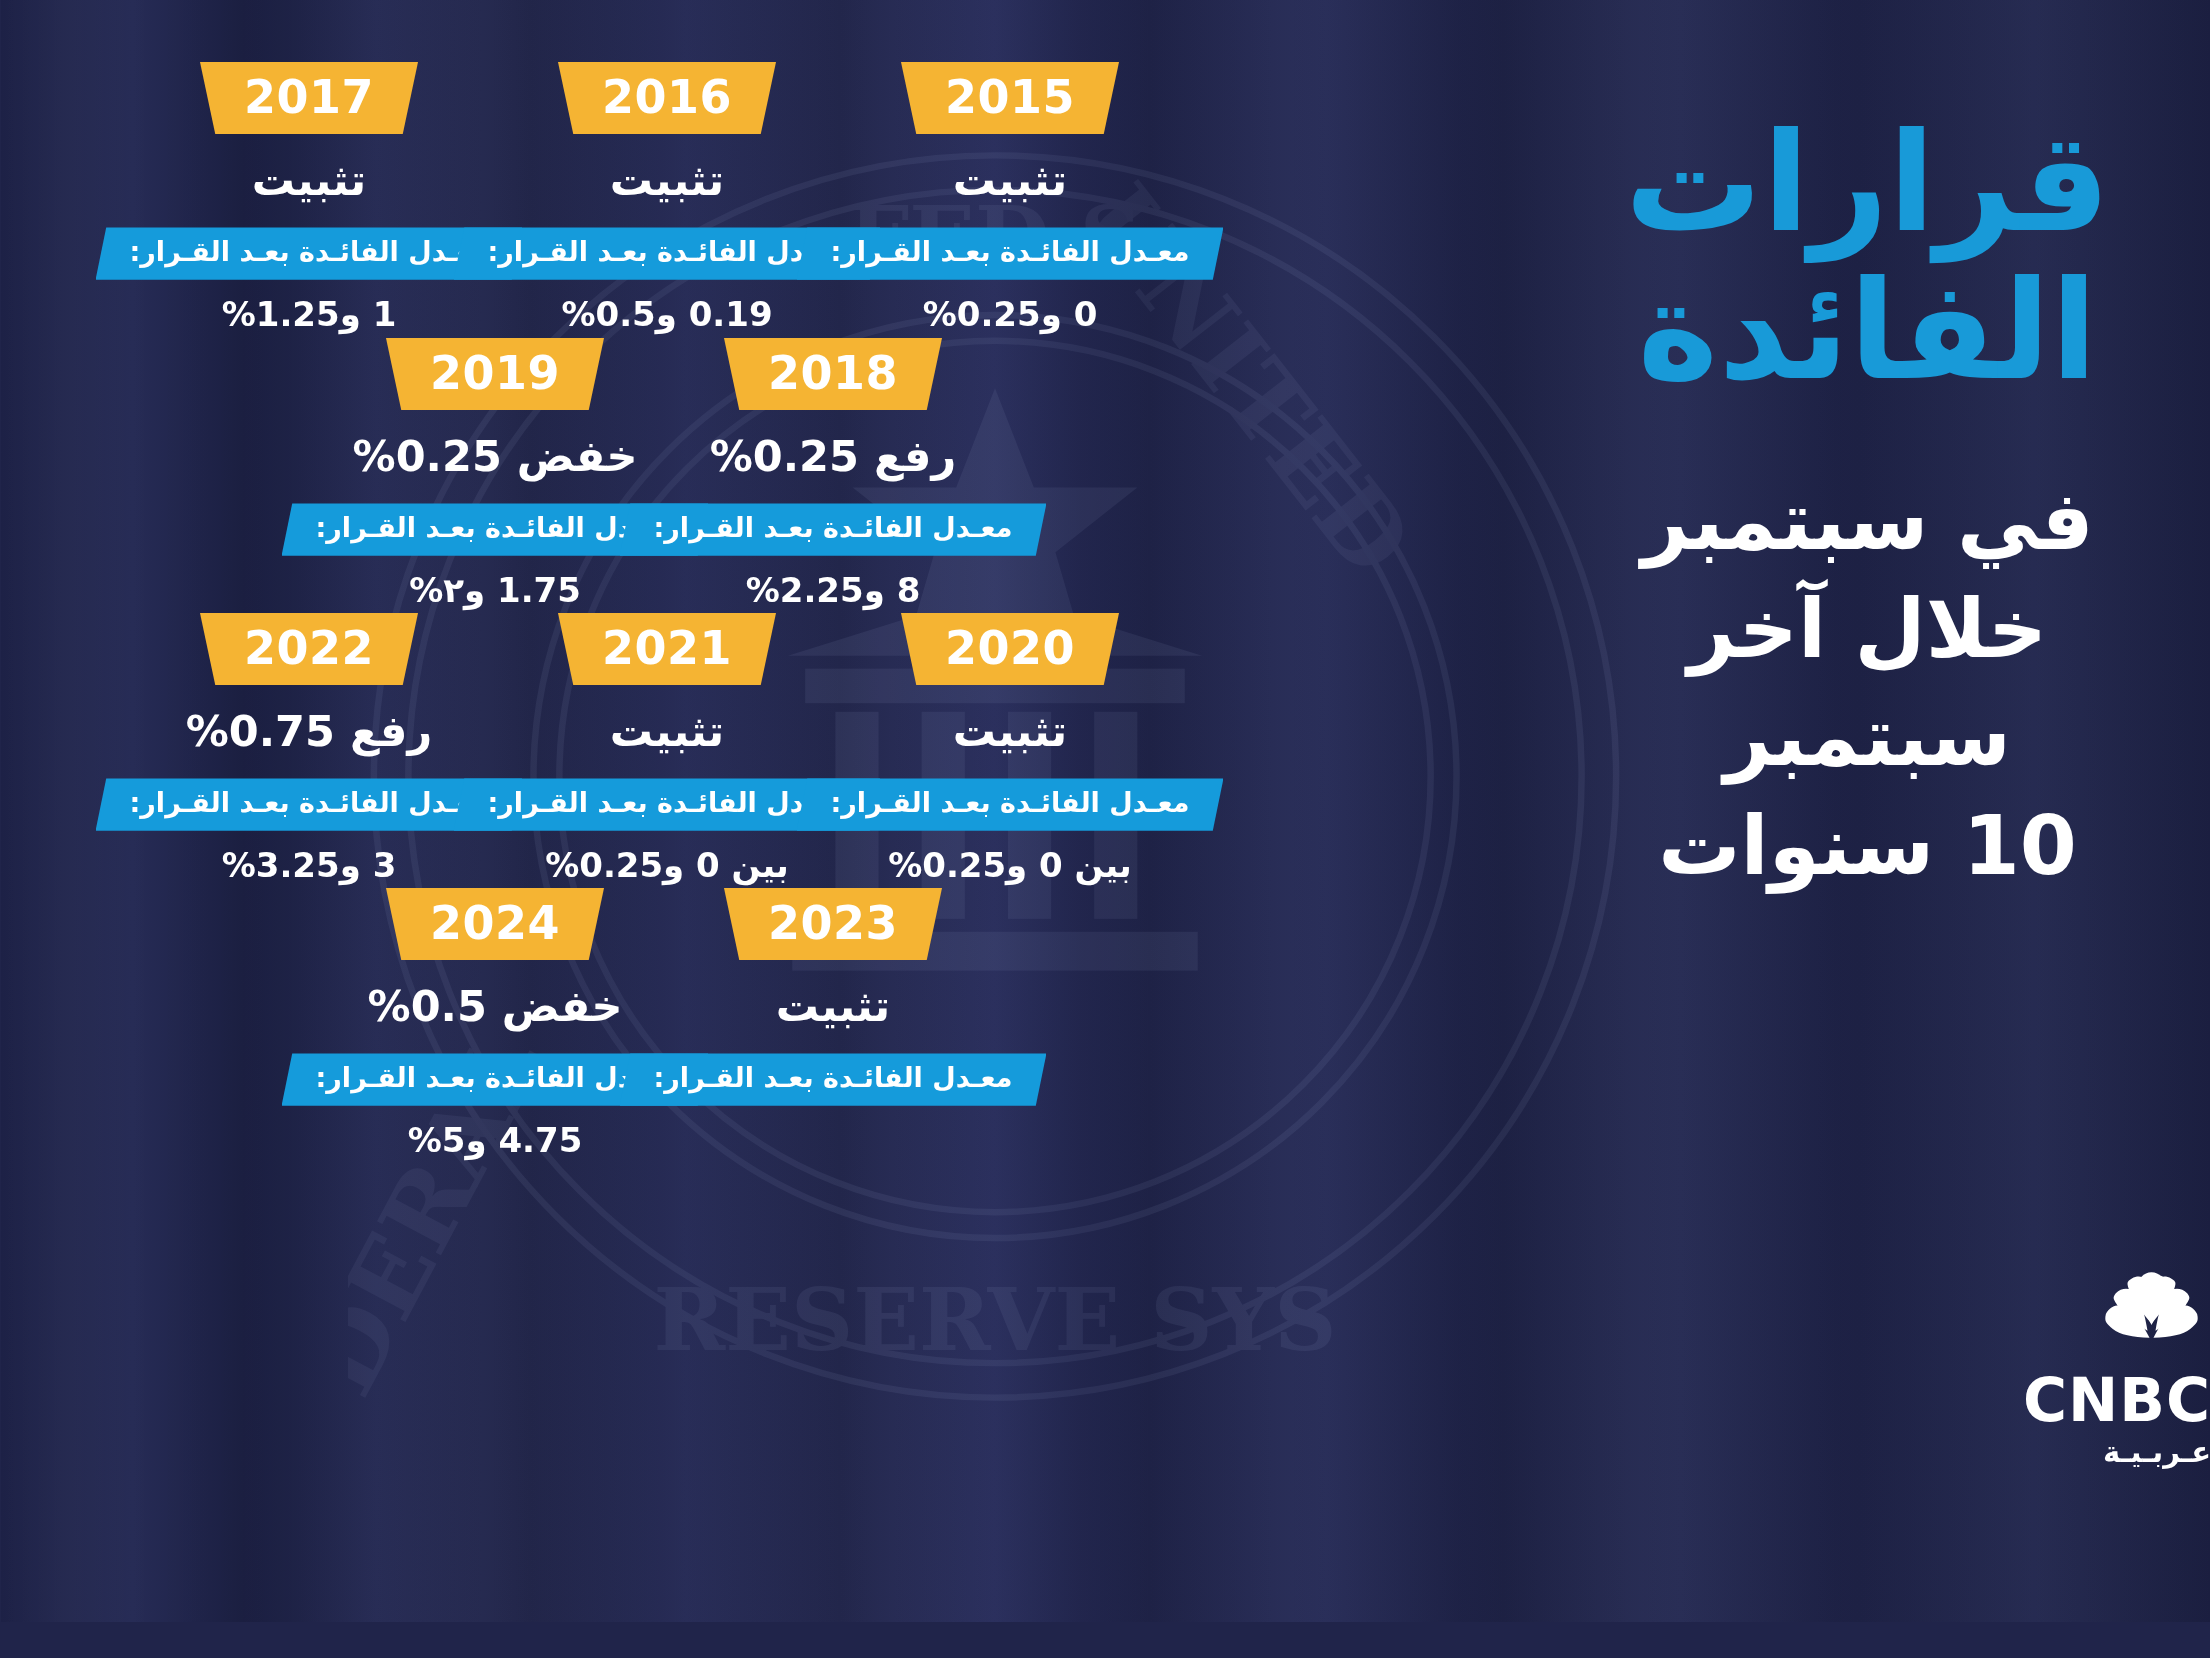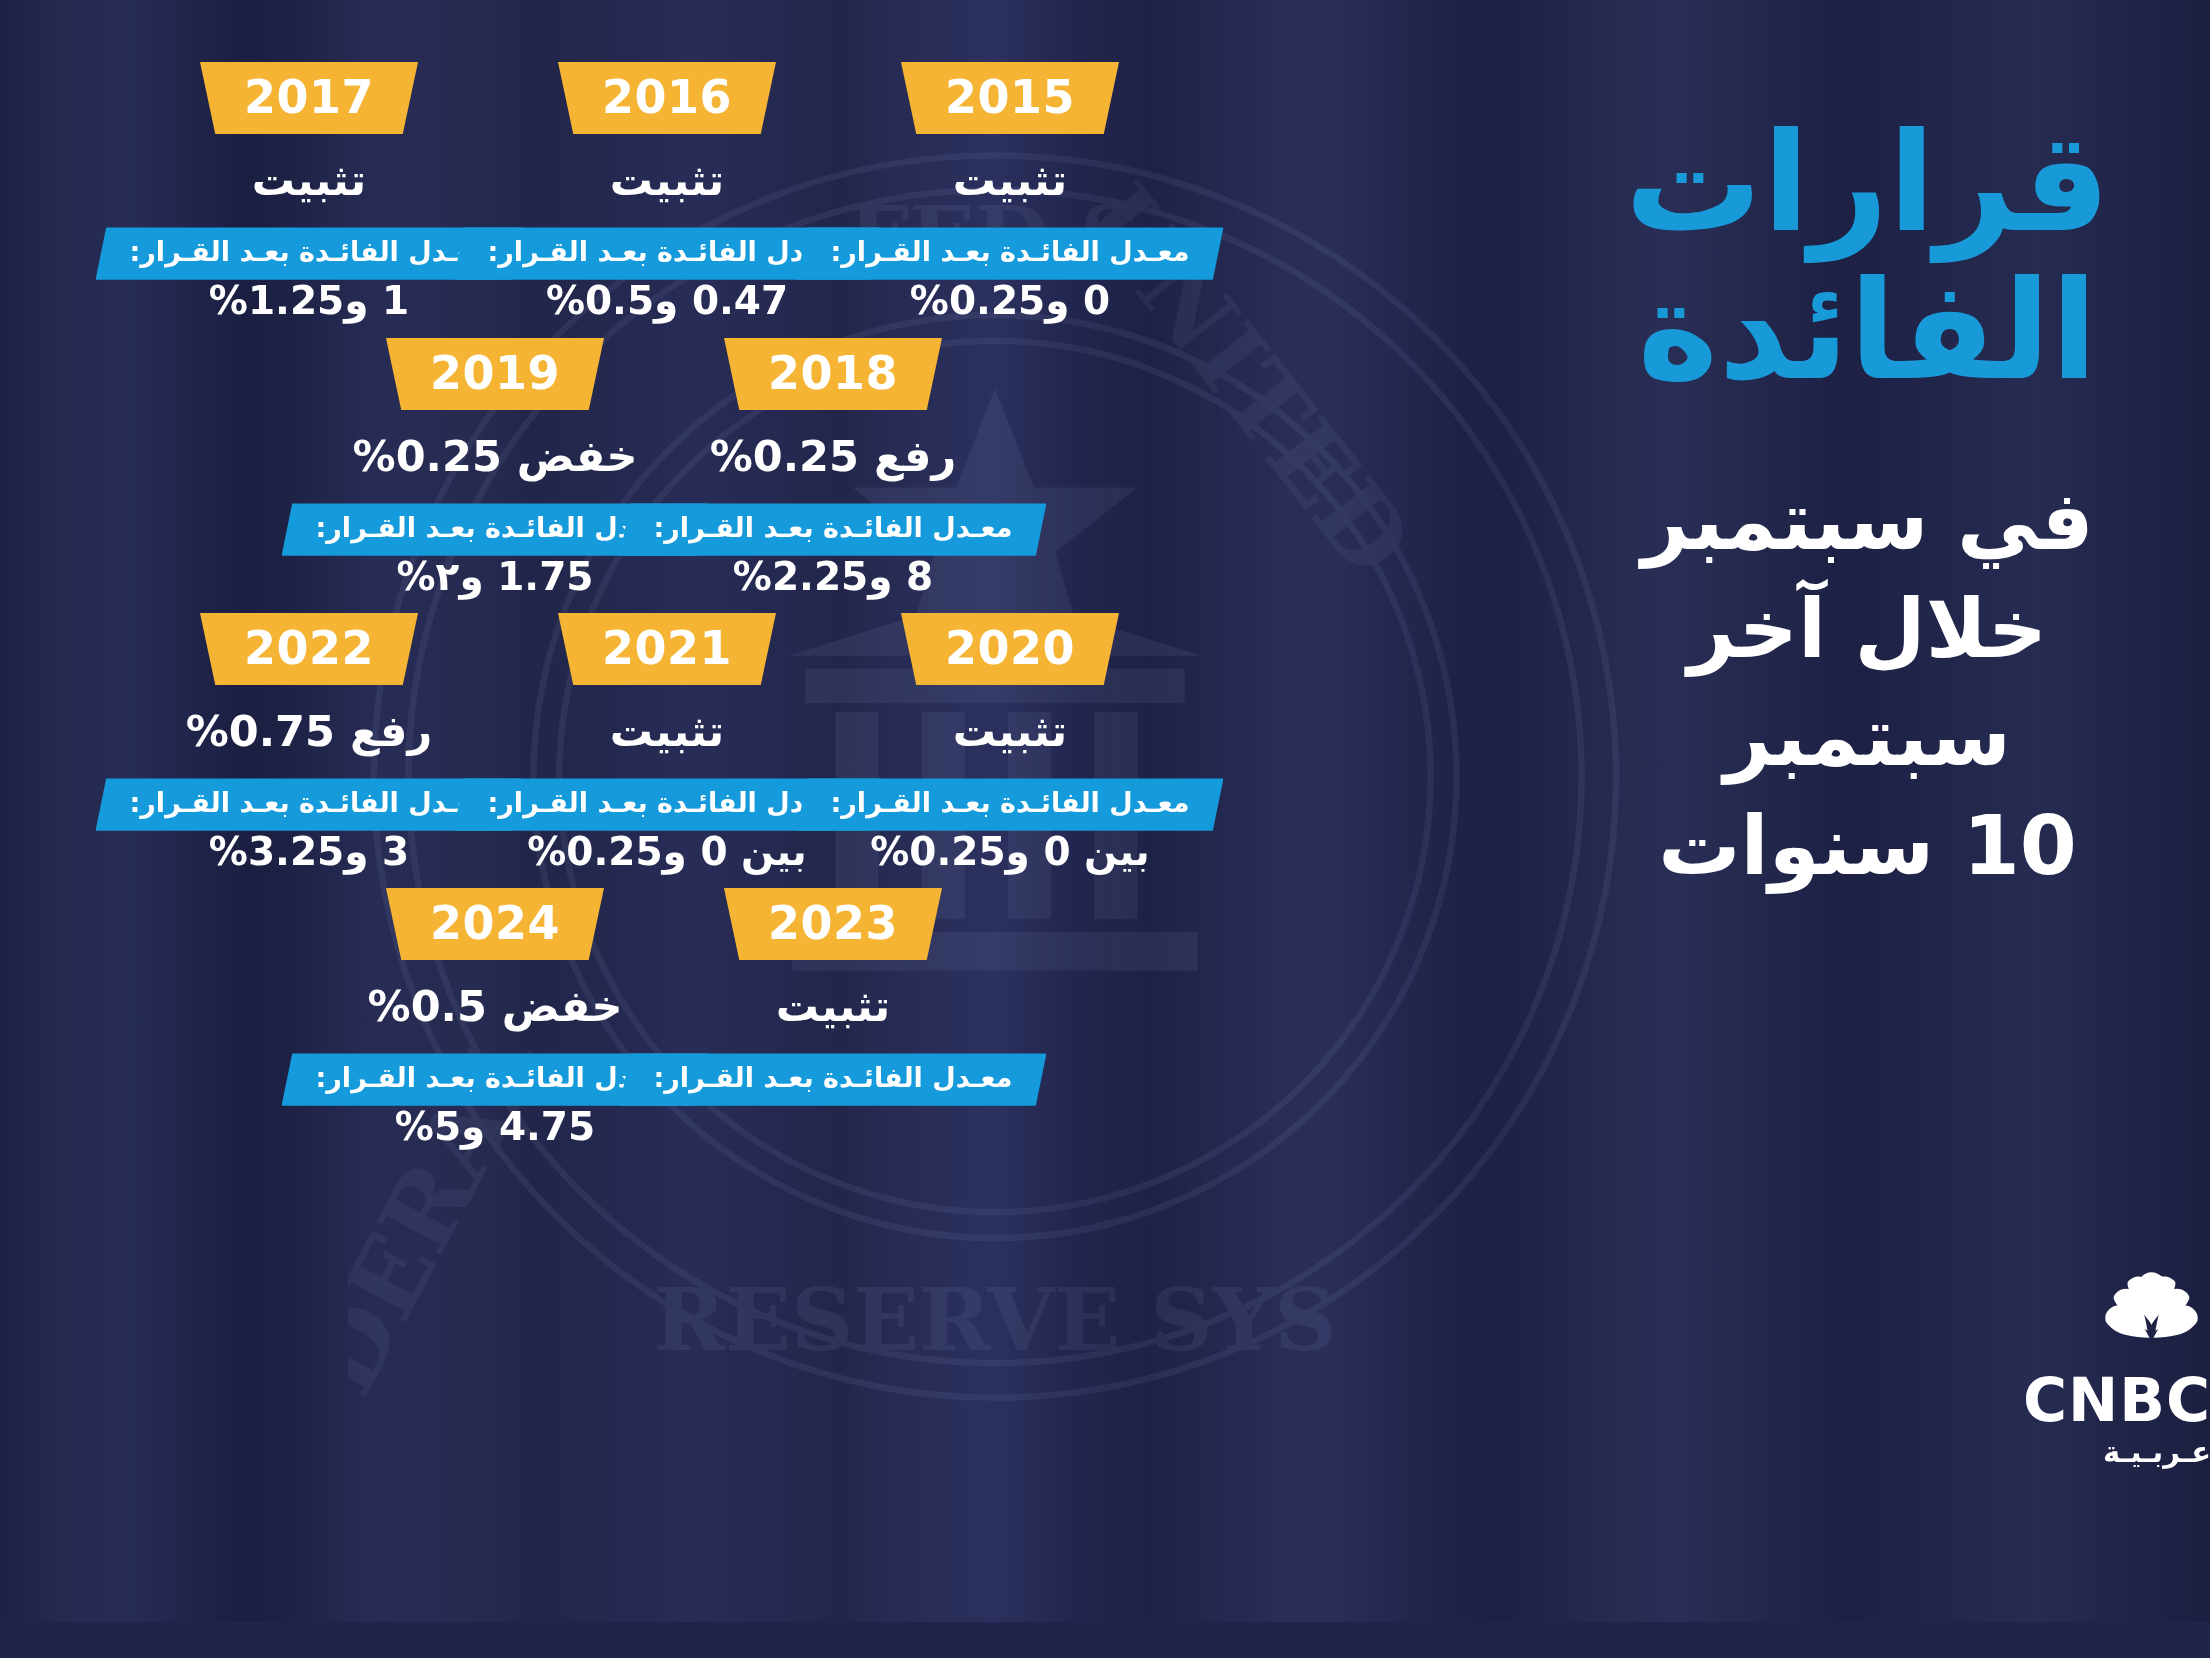--- a/index.html
+++ b/index.html
@@ -86,22 +86,23 @@
     font-size:27px;
     font-weight:bold;
     letter-spacing:1.6px;
     padding:9px 34px 11px 34px;
     line-height:1.2;
     clip-path:polygon(2.5% 0%, 100% 0%, 97.5% 100%, 0% 100%);
     white-space:nowrap;
   }
 
   .rate-value{
-    color:#ffffff;
-    font-size:39px;
+    margin-top:16px;
+    color:#ffffff;
+    font-size:34px;
     font-weight:bold;
     line-height:1.1;
     white-space:nowrap;
   }
 
   
   #right-panel{
     position:absolute; right:0; top:0;
     width:639px; height:1659px;
     padding:109px 88px 0 40px;
@@ -181,21 +182,21 @@
         <text x="92" y="430" transform="rotate(-62 92 430)">DERAL</text>
         <text x="470" y="210" transform="rotate(52 470 210)">UNITED</text>
       </g>
     </svg>
   </div>
 
   <div class="streaks"></div>
 
   <div id="cards-area">
       <div class="card" style="left: 60px; top: 62px;"><div class="year-chip">2017</div><div class="decision">تثبيت</div><div><span class="rate-label">معـدل الفائـدة بعـد القـرار:</span></div><div class="rate-value">1 و1.25%</div></div>
-      <div class="card" style="left: 418px; top: 62px; text-align: center;"><div class="year-chip">2016</div><div class="decision">تثبيت</div><div><span class="rate-label">معـدل الفائـدة بعـد القـرار:</span></div><div class="rate-value">0.47 و0.5%</div></div>
+      <div class="card" style="left: 418px; top: 62px; text-align: center;"><div class="year-chip">2016</div><div class="decision">تثبيت</div><div><span class="rate-label">معـدل الفائـدة بعـد القـرار:</span></div><div class="rate-value">0.19 و0.5%</div></div>
       <div class="card" style="left: 761px; top: 62px;"><div class="year-chip">2015</div><div class="decision">تثبيت</div><div><span class="rate-label">معـدل الفائـدة بعـد القـرار:</span></div><div class="rate-value">0 و0.25%</div></div>
       <div class="card" style="left: 246px; top: 338px;"><div class="year-chip">2019</div><div class="decision">خفض 0.25%</div><div><span class="rate-label">معـدل الفائـدة بعـد القـرار:</span></div><div class="rate-value">1.75 و٢%</div></div>
       <div class="card" style="left: 584px; top: 338px;"><div class="year-chip">2018</div><div class="decision">رفع 0.25%</div><div><span class="rate-label">معـدل الفائـدة بعـد القـرار:</span></div><div class="rate-value">8 و2.25%</div></div>
       <div class="card" style="left: 60px; top: 613px;"><div class="year-chip">2022</div><div class="decision">رفع 0.75%</div><div><span class="rate-label">معـدل الفائـدة بعـد القـرار:</span></div><div class="rate-value">3 و3.25%</div></div>
       <div class="card" style="left: 418px; top: 613px;"><div class="year-chip">2021</div><div class="decision">تثبيت</div><div><span class="rate-label">معـدل الفائـدة بعـد القـرار:</span></div><div class="rate-value">بين 0 و0.25%</div></div>
       <div class="card" style="left: 761px; top: 613px;"><div class="year-chip">2020</div><div class="decision">تثبيت</div><div><span class="rate-label">معـدل الفائـدة بعـد القـرار:</span></div><div class="rate-value">بين 0 و0.25%</div></div>
       <div class="card" style="left: 246px; top: 888px;"><div class="year-chip">2024</div><div class="decision">خفض 0.5%</div><div><span class="rate-label">معـدل الفائـدة بعـد القـرار:</span></div><div class="rate-value">4.75 و5%</div></div>
       <div class="card" style="left: 584px; top: 888px;"><div class="year-chip">2023</div><div class="decision">تثبيت</div><div><span class="rate-label">معـدل الفائـدة بعـد القـرار:</span></div></div>
     </div>
 

